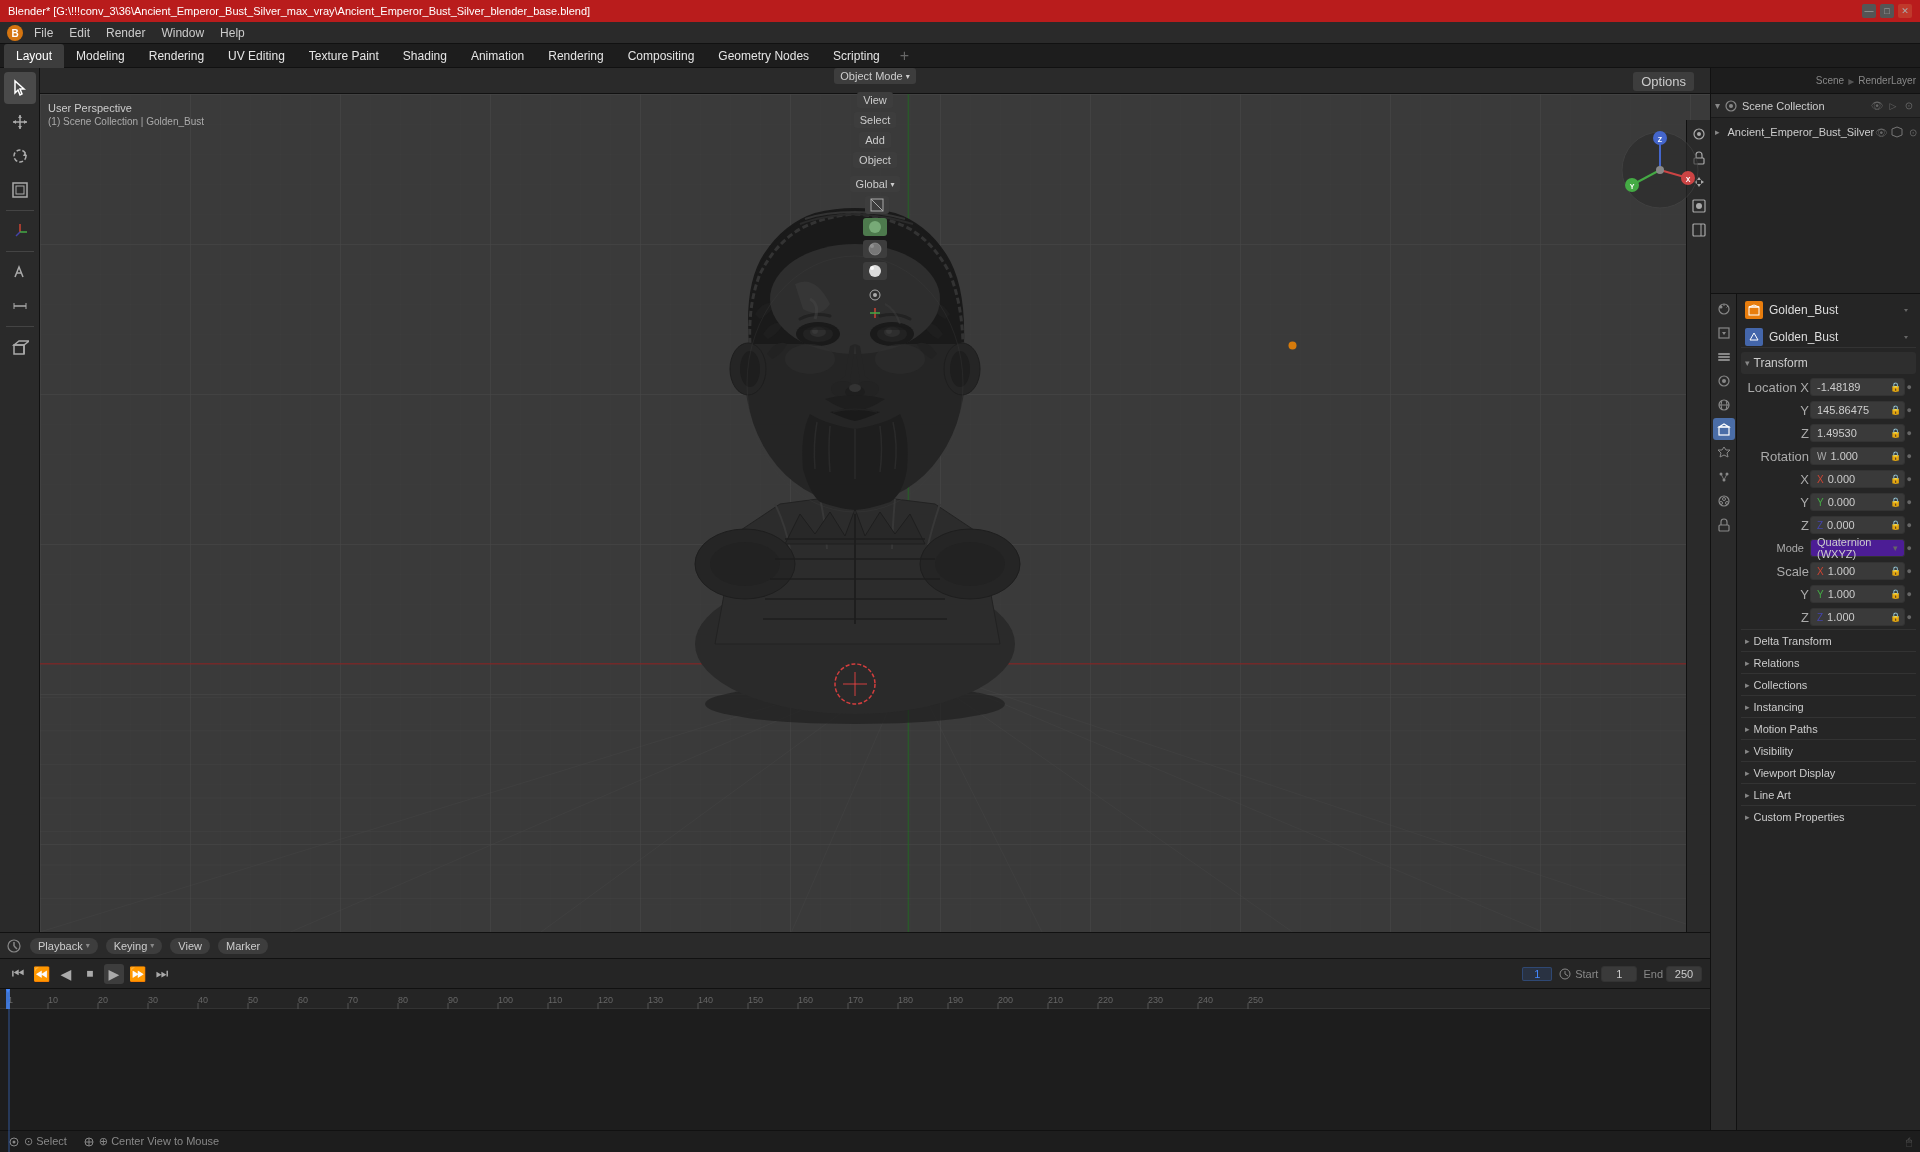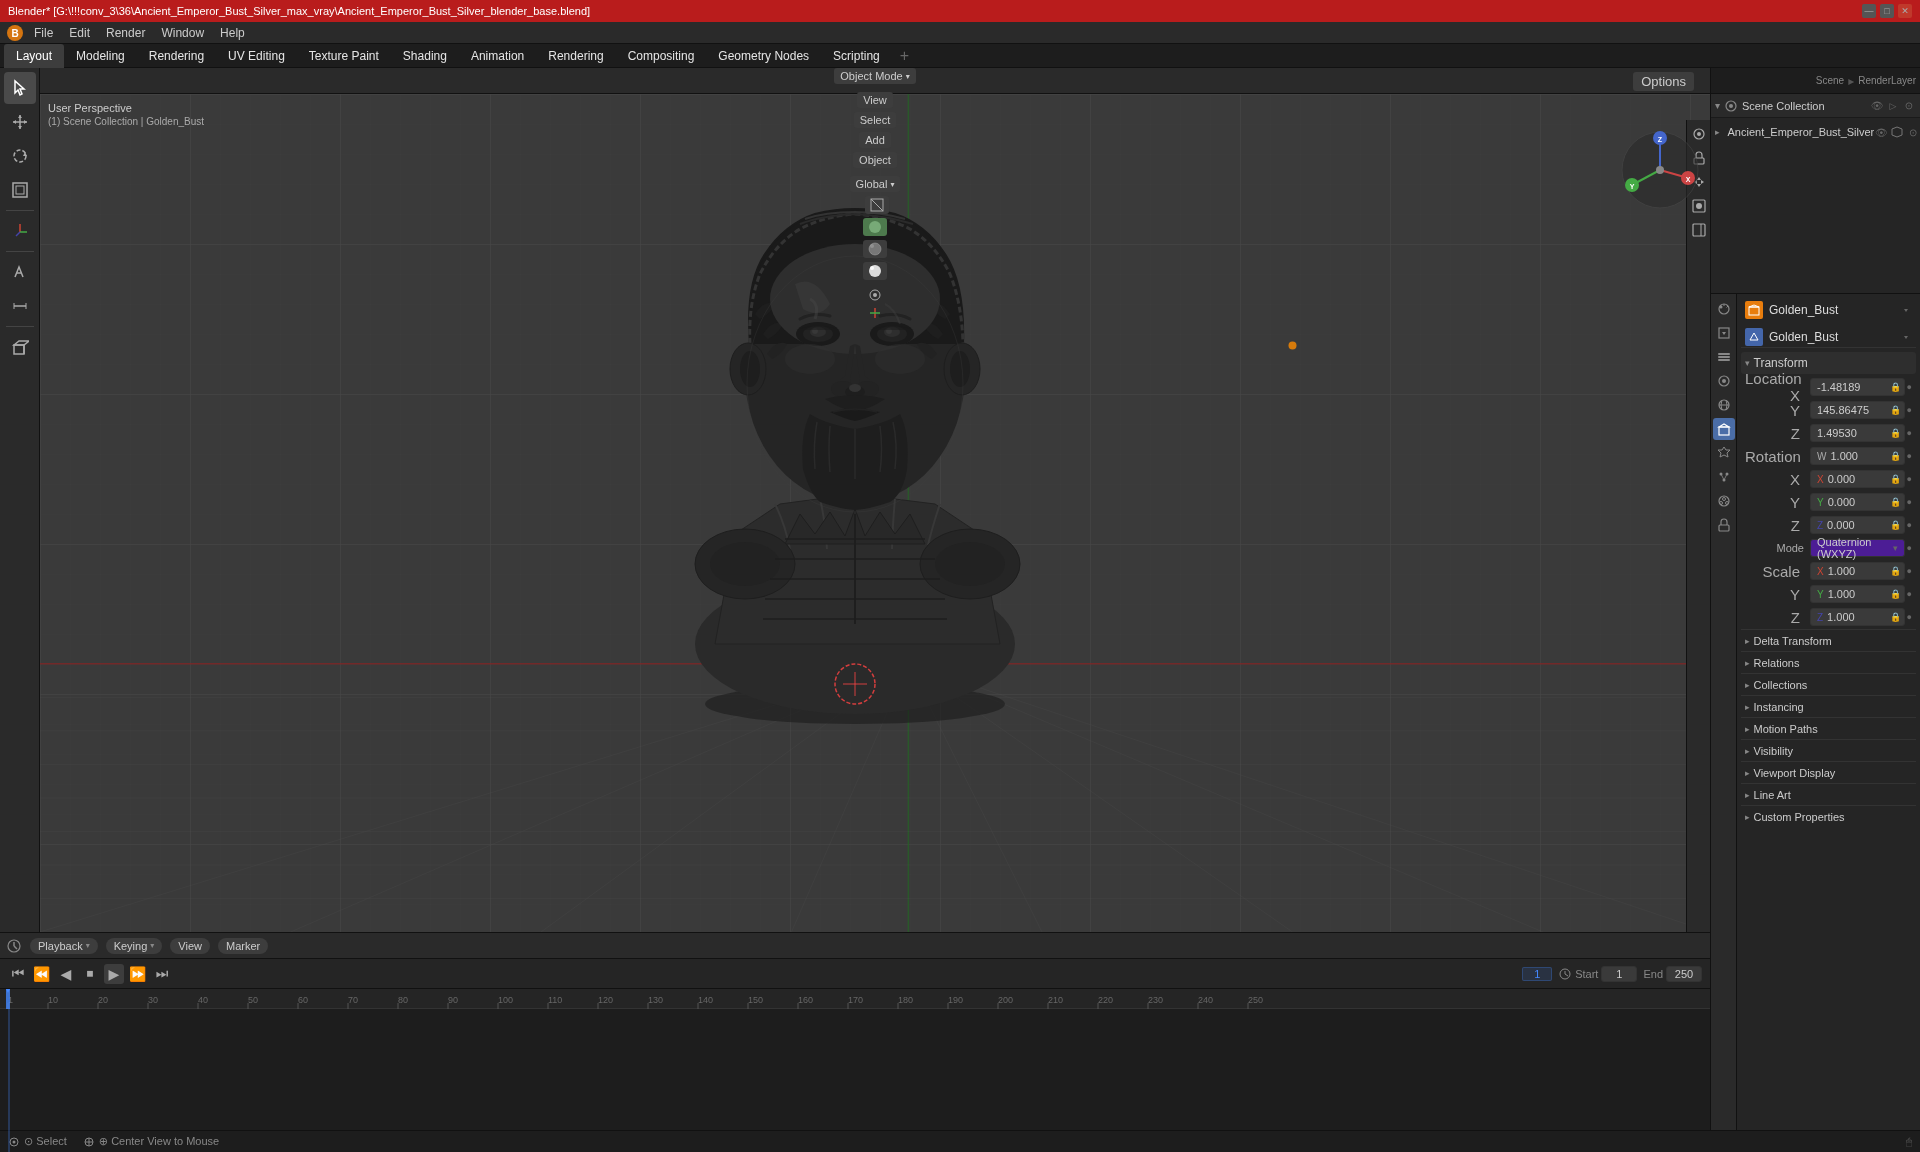--- a/index.html
+++ b/index.html
@@ -393,24 +393,24 @@
 
     .prop-row {
       display: flex;
       align-items: center;
       height: 22px;
       padding: 0 4px;
       margin-bottom: 1px;
     }
     .prop-label {
       color: #aaa;
-      font-size: 15px;
+      font-size: 13px;
       width: 65px;
       text-align: right;
-      padding-right: 10px;
+      padding-right: 1px;
       flex-shrink: 0;
     }
     .prop-value {
       flex: 1;
       background: #3a3a3a;
       border: 1px solid #333;
       border-radius: 3px;
       height: 18px;
       display: flex;
       align-items: center;

